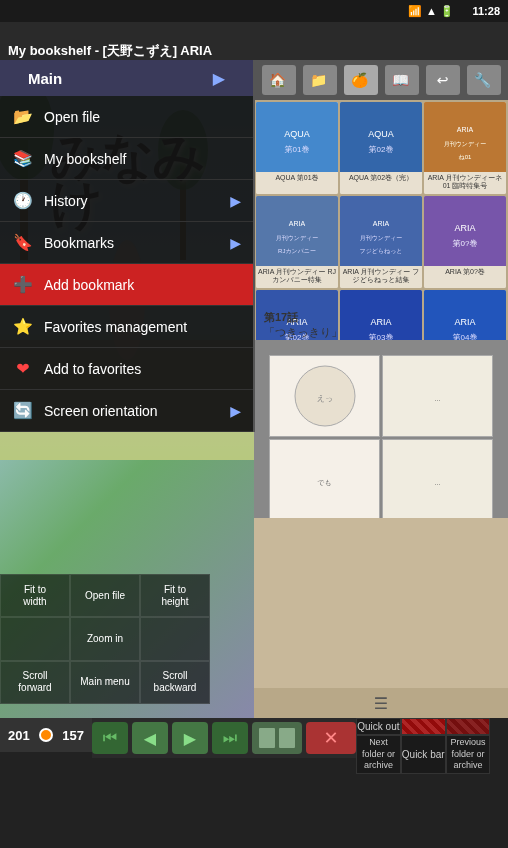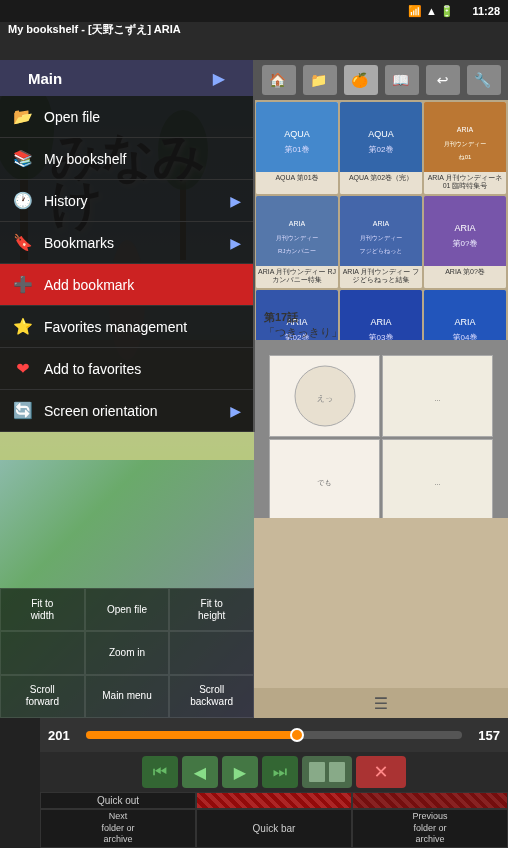--- a/index.html
+++ b/index.html
@@ -32,25 +32,25 @@
       gap: 4px;
     }
 
     
     .title-bar {
       position: absolute;
       top: 22px; left: 0; right: 0;
       height: 38px;
       background: #2a2a2a;
       display: flex;
-      align-items: flex-start;
+      align-items: flex-end;
       padding: 0 8px;
       z-index: 100;
       color: #fff;
-      font-size: 11px;
+      font-size: 13px;
       font-weight: bold;
     }
 
     
     .manga-left {
       position: absolute;
       top: 60px;
       left: 0;
       width: 254px;
       bottom: 130px;
@@ -150,22 +150,21 @@
     
     .bottom-bar {
       position: absolute;
       bottom: 0;
       left: 0;
       right: 0;
       height: 130px;
       background: #222;
       z-index: 10;
       display: flex;
-      flex-direction: column;
-      padding-left: 40px;
+      flex-direction: row;
     }
     .progress-row {
       height: 34px;
       display: flex;
       align-items: center;
       padding: 0 8px;
       gap: 8px;
       background: #333;
     }
     .progress-num {
@@ -513,21 +512,21 @@
     </div>
     <div style="background: #f0ece0; border: 1px solid #aaa; display: flex; align-items: center; justify-content: center;">
       <svg width="100%" height="80">
           <rect width="100%" height="100%" fill="#f0ece0"></rect>
           <text x="50%" y="45" text-anchor="middle" fill="#666" font-size="7">...</text>
         </svg>
     </div>
   </div>
 </div>
 
-<div style="position:absolute; bottom: 130px; left: 0; width: 254px; height: 130px; background: rgba(0,0,0,0.6); z-index: 20; display: grid; grid-template-columns: repeat(3, 1fr); grid-template-rows: repeat(3, 1fr);">
+<div style="position:absolute; bottom: 144px; left: 0; width: 210px; height: 130px; background: rgba(0,0,0,0.6); z-index: 20; display: grid; grid-template-columns: repeat(3, 1fr); grid-template-rows: repeat(3, 1fr);">
   <div class="ctrl-btn">
     <span style="white-space:pre-line;">Fit to
 width</span>
   </div>
   <div class="ctrl-btn">
     <span>Open file</span>
   </div>
   <div class="ctrl-btn">
     <span style="white-space:pre-line;">Fit to
 height</span>

